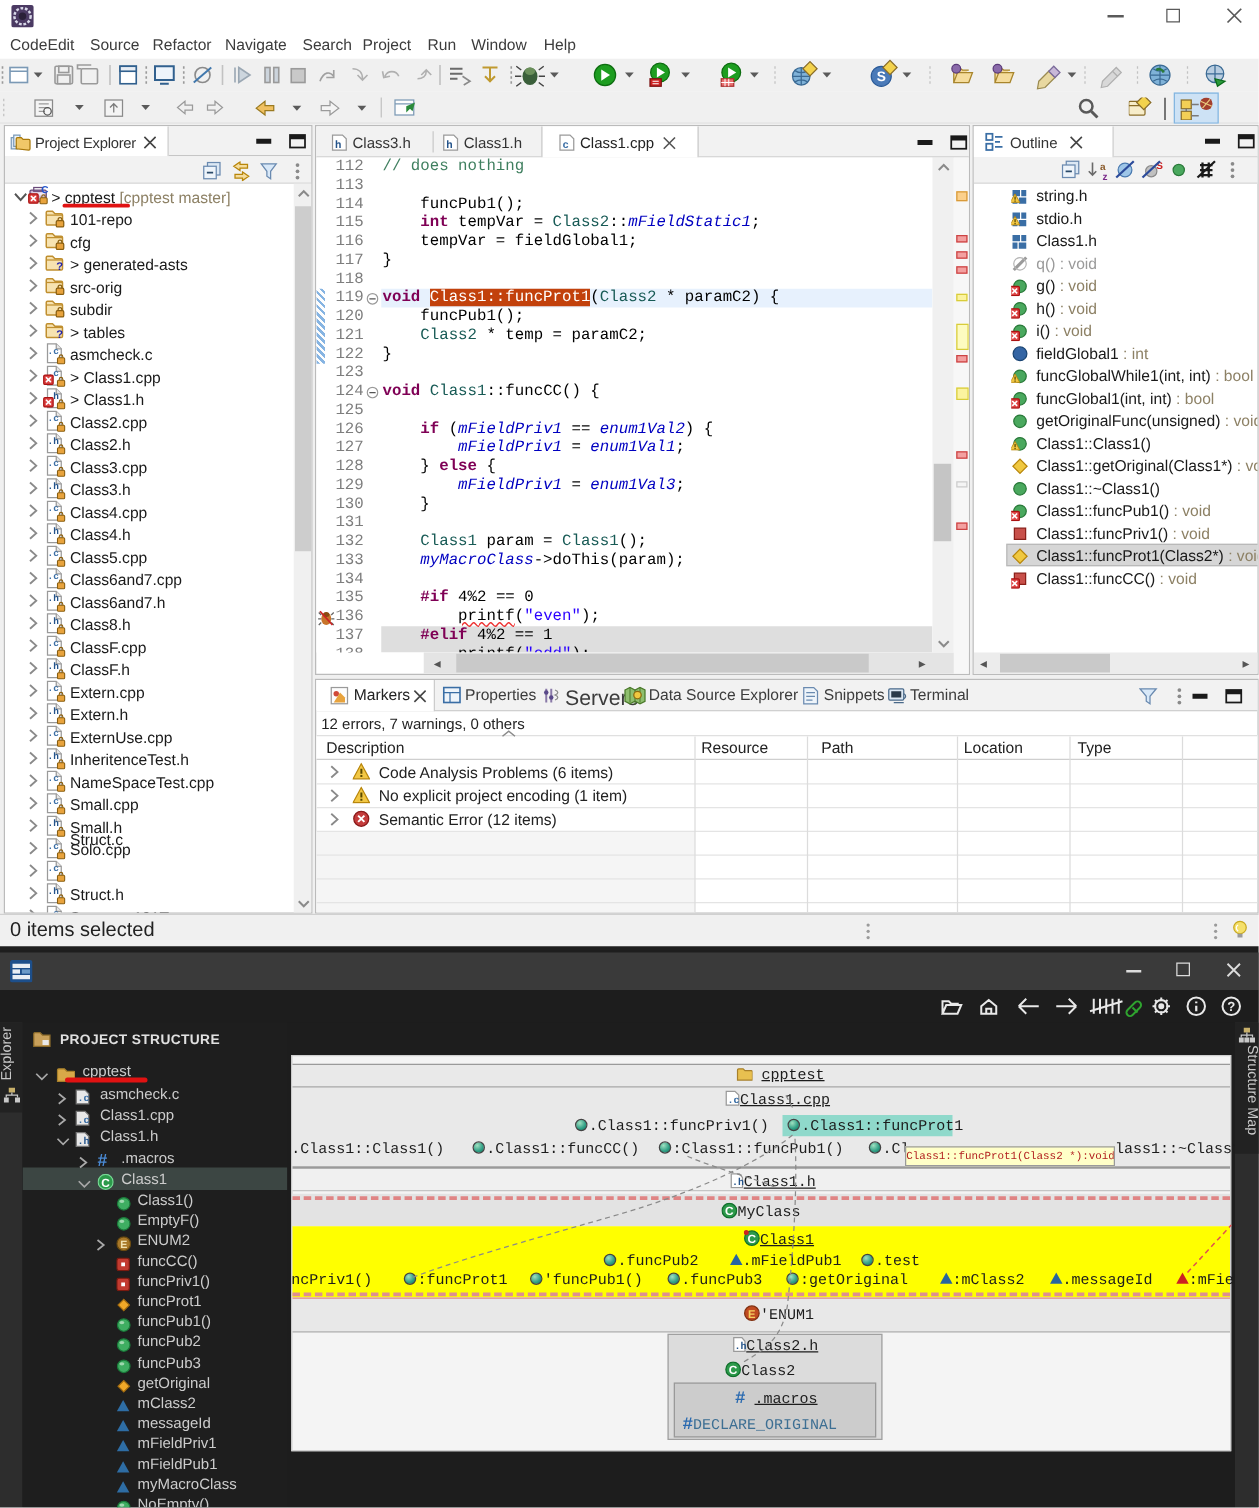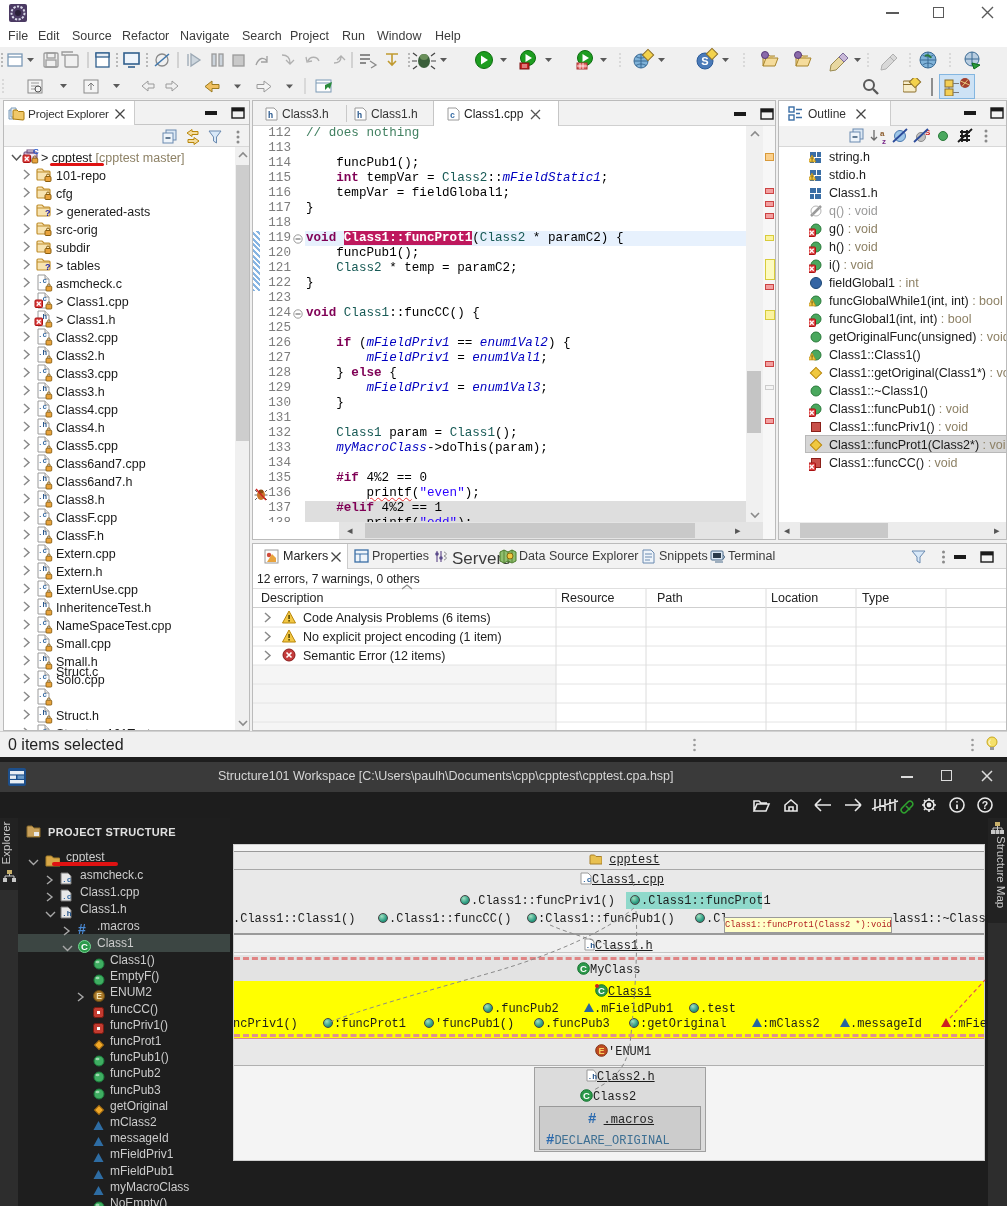--- a/index.html
+++ b/index.html
@@ -22,21 +22,21 @@
 .trow{position:absolute;font-size:12.5px;color:#1a1a1a;white-space:nowrap;}
 .gray{color:#8d8165;}
 
 .code{font-family:"Liberation Mono",monospace;font-size:12.6px;line-height:15px;white-space:pre;}
 .ln{color:#7d7d7d;}
 .cmt{color:#3f7f5f;}
 .kw{color:#7f0055;font-weight:bold;}
 .fld{color:#0000c0;font-style:italic;}
 .cls{color:#175a55;}
 .str{color:#2a00ff;}
-.sel{background:#be185d;color:#fff;font-weight:bold;}
+.sel{background:#c2410c;color:#fff;font-weight:normal;}
 .sq{text-decoration:underline wavy #e33 1px;text-underline-offset:1px;}
 
 #s101{left:0;top:757px;width:1007px;height:449px;background:#1e1e1e;}
 .s101txt{color:#cccccc;font-size:12px;white-space:nowrap;}
 .map-item{position:absolute;font-family:"Liberation Mono",monospace;font-size:12px;color:#1c1c1c;white-space:nowrap;}
 .gdot{display:inline-block;width:10px;height:10px;border-radius:50%;background:radial-gradient(circle at 35% 30%,#9fe0c0,#2e9e84 60%,#157a60);border:1px solid #444;vertical-align:-1px;margin-right:1px;}
 .btri{display:inline-block;width:0;height:0;border-left:5px solid transparent;border-right:5px solid transparent;border-bottom:9px solid #2765a0;vertical-align:0px;}
 .u{text-decoration:underline;}
 </style>
 </head>
@@ -47,21 +47,21 @@
       <circle cx="9" cy="9" r="6.5" fill="none" stroke="#d8d8e8" stroke-width="2" stroke-dasharray="2.2 1.4"></circle>
       <circle cx="9" cy="9" r="3" fill="#2a2038"></circle>
     </svg>
   <div class="wc" style="left:886px;top:12px;width:13px;height:1.5px;background:#5a5a5a"></div>
   <div class="wc" style="left:933px;top:7px;width:11px;height:11px;border:1.5px solid #5a5a5a"></div>
   <svg class="abs" style="left:981px;top:6px" width="13" height="13">
       <path d="M1 1 L12 12 M12 1 L1 12" stroke="#5a5a5a" stroke-width="1.4"></path>
     </svg>
 </div>
 <div class="abs" id="menubar">
-  <span style="left:8px">File</span>
+  <span style="left:8px">Code</span>
     <span style="left:38px">Edit</span>
     <span style="left:72px">Source</span>
     <span style="left:122px">Refactor</span>
     <span style="left:180px">Navigate</span>
     <span style="left:242px">Search</span>
     <span style="left:290px">Project</span>
     <span style="left:342px">Run</span>
     <span style="left:377px">Window</span>
     <span style="left:435px">Help</span>
 </div>
@@ -803,21 +803,20 @@
 
 <div class="abs" id="s101">
 <div class="abs" style="left:0;top:5px;width:1007px;height:30px;background:#3a3a3a">
 <svg class="abs" style="left:8px;top:6px" width="18" height="18">
         <rect width="18" height="18" rx="2" fill="#1d4f8b"></rect>
         <rect x="2" y="3" width="14" height="3.4" fill="#e8eef4"></rect>
         <rect x="2" y="7.5" width="6" height="3.4" fill="#e8eef4"></rect>
         <rect x="9.5" y="7.5" width="6.5" height="3.4" fill="#6a9ac8"></rect>
         <rect x="2" y="12" width="14" height="3.4" fill="#e8eef4"></rect>
       </svg>
-<div class="abs" style="left:218px;top:7px;font-size:12.5px;color:#d6d6d6">Structure101 Workspace [C:\Users\paulh\Documents\cpp\cpptest\cpptest.cpa.hsp]</div>
 <div class="abs" style="left:901px;top:14px;width:12px;height:1.6px;background:#dcdcdc"></div>
 <div class="abs" style="left:941px;top:8px;width:11px;height:11px;border:1.6px solid #dcdcdc"></div>
 <svg class="abs" style="left:981px;top:8px" width="12" height="12">
         <path d="M1 1 L11 11 M11 1 L1 11" stroke="#dcdcdc" stroke-width="1.5"></path>
       </svg>
 </div>
 <div class="abs" style="left:0;top:35px;width:1007px;height:26px;background:#1d1d1d">
 <svg class="abs" style="left:752px;top:3px" width="252" height="20">
 <g stroke="#e8e8e8" stroke-width="1.6" fill="none">
 <path d="M2 16 v-10 h5 l2 2 h6 M2 16 l3 -7 h12 l-3 7 z"></path>

